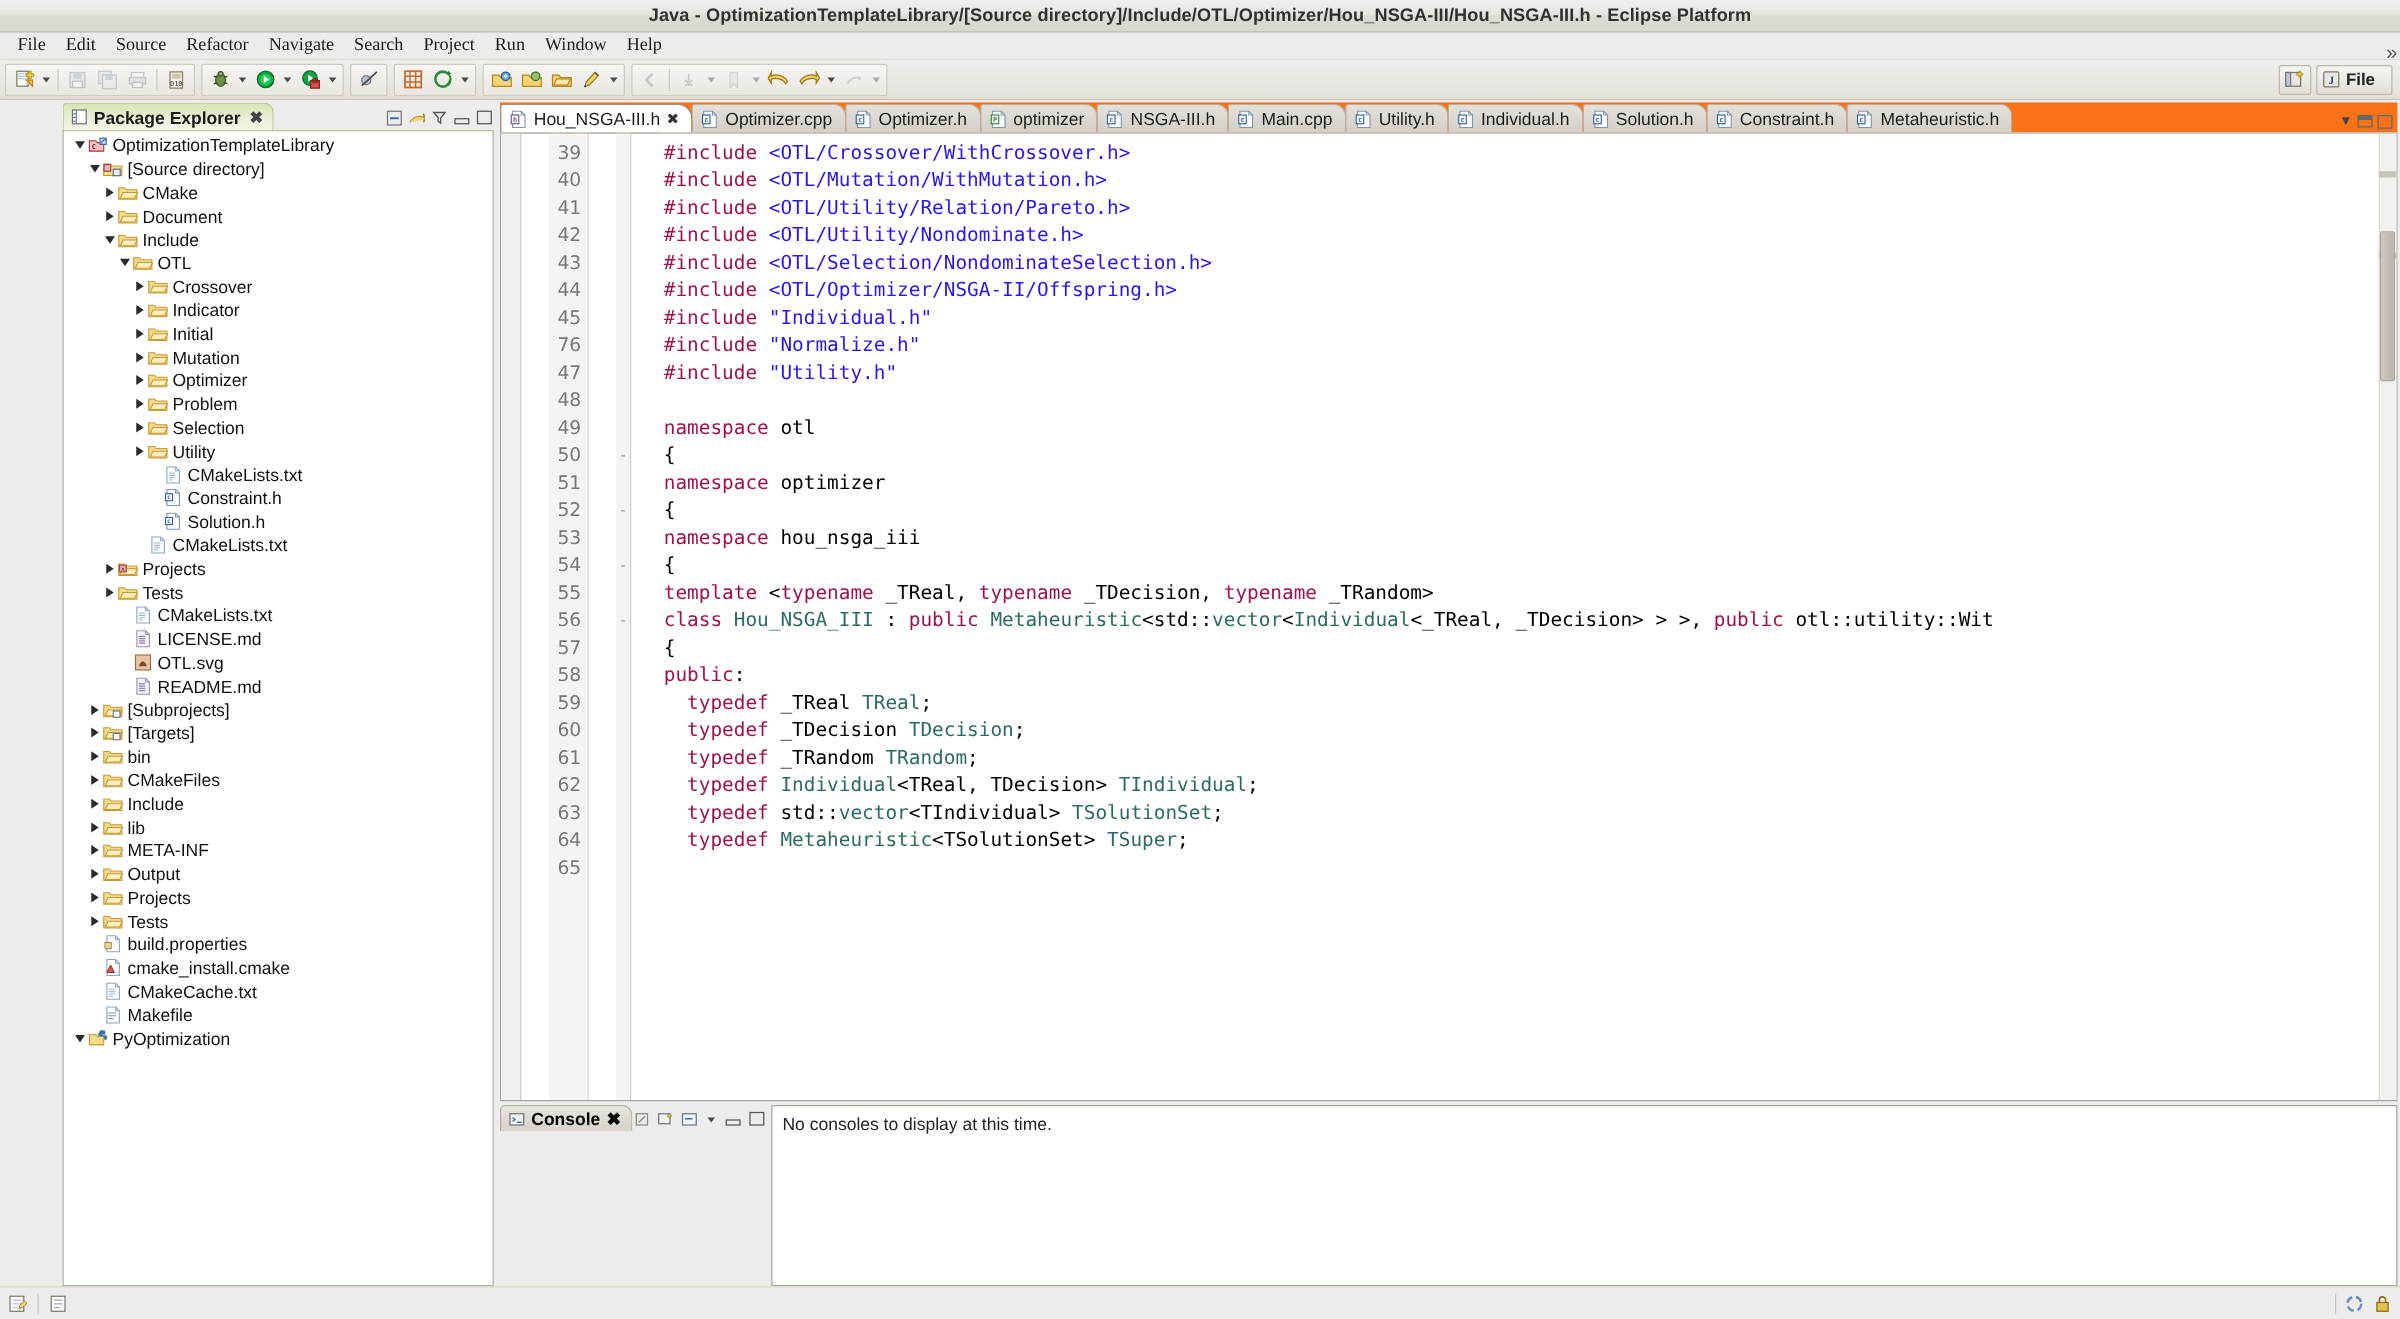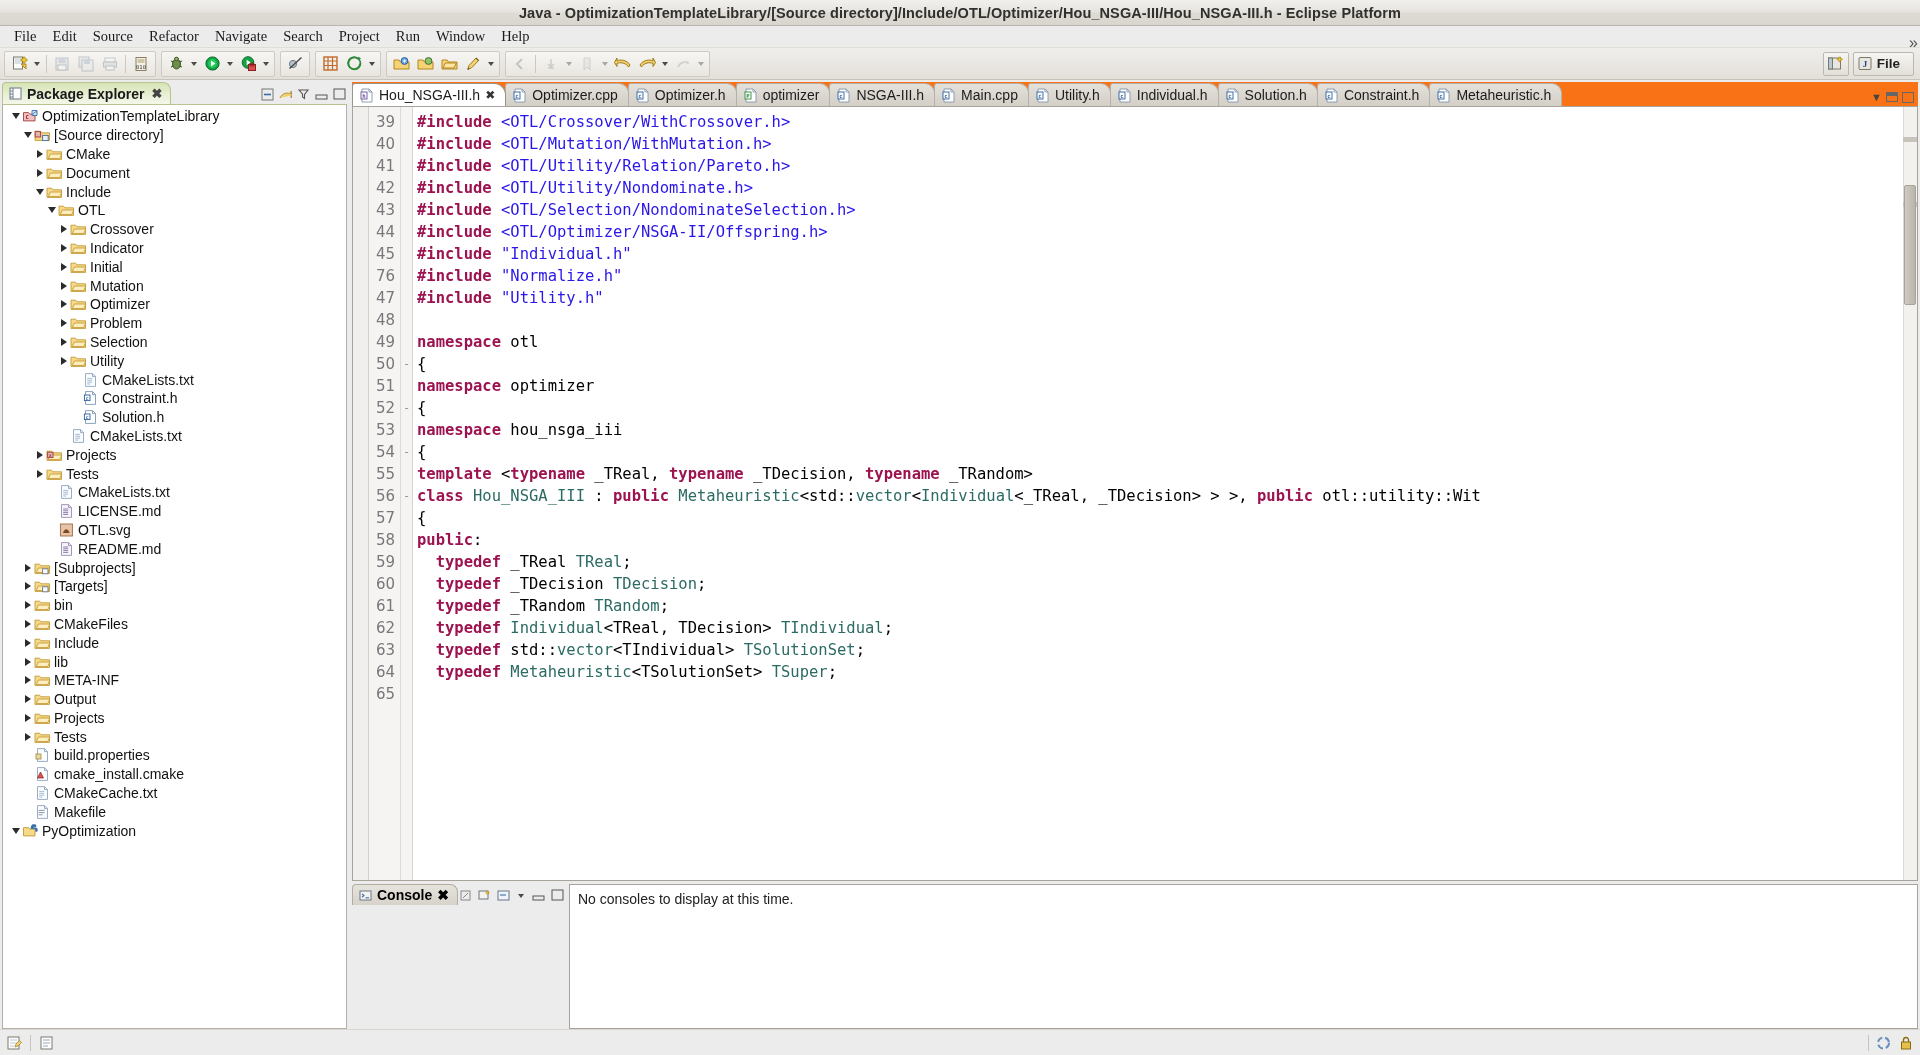--- a/index.html
+++ b/index.html
@@ -48,21 +48,21 @@
   .tsep{ width:1px; height:18px; background:#cdc8bf; margin:0 3px;}
   .persp{ position:absolute; right:6px; top:2px; display:flex; align-items:center; height:27px; }
   .perspbtn{ display:flex; align-items:center; gap:4px; height:24px; padding:0 7px 0 4px;
      border:1px solid #bdb8af; background:linear-gradient(to bottom,#f6f5f2,#e2dfd8); border-radius:2px; }
   .perspbtn .lbl{ font-size:13.5px; font-weight:700; color:#222; }
   .persp .opener{ width:26px; height:24px; display:flex; align-items:center; justify-content:center;
      border:1px solid #bdb8af; background:linear-gradient(to bottom,#f6f5f2,#e2dfd8); margin-right:4px; border-radius:2px;}
   .tb-overflow{ position:absolute; right:2px; top:-14px; font-size:16px; color:#555; }
 
   
-  .main{ flex:1 1 auto; display:flex; min-height:0; background:#ececec; padding:2px 2px 0 2px; }
+  .main{ flex:1 1 auto; display:flex; min-height:0; background:#ececec; padding:2px 2px 0 2px;margin-left:48px; }
 
   
   .left{ width:345px; flex:0 0 345px; display:flex; flex-direction:column; min-height:0; }
   .viewtab-bar{ height:22px; display:flex; align-items:flex-end; position:relative; }
   .viewtab{
     height:22px; display:flex; align-items:center; gap:5px; padding:0 8px 0 6px;
     background:linear-gradient(to bottom,#d6e4b4 0%,#e9f0d7 60%,#f3f7e9 100%);
     border:1px solid #b7c490; border-bottom:none;
     border-top-left-radius:4px; border-top-right-radius:8px;
     font-size:14px; font-weight:600; color:#1a1a1a;
@@ -99,31 +99,31 @@
     border-top-left-radius:3px; border-top-right-radius:10px;
   }
   .etab.active{
     background:linear-gradient(to bottom,#ffffff,#ffffff);
     border-color:#9a958c; font-weight:400; z-index:5;
     border-top-right-radius:12px;
   }
   .etab .x{ font-size:12px; color:#333; }
   .etab-right{ margin-left:auto; display:flex; align-items:center; gap:4px; padding:0 4px 3px 0;}
 
-  .editor-body{ flex:1 1 auto; display:flex; min-height:0; border:1px solid #a8a49c; background:#fff; position:relative; }
+  .editor-body{ flex:1 1 auto; display:flex; min-height:0; border:1px solid #a8a49c; background:#fff; position:relative;gap:22px; }
   .gutter-left{ width:16px; flex:0 0 16px; background:#f0efed; border-right:1px solid #d4d0c8; }
   .linenos{ width:32px; flex:0 0 32px; background:#f5f4f2; border-right:1px solid #dedad2;
      text-align:right; padding-top:4px;}
   .foldcol{ width:12px; flex:0 0 12px; background:#f5f4f2; border-right:1px solid #d8d4cc; padding-top:4px;}
   .code{ flex:1 1 auto; overflow:hidden; padding-top:4px; padding-left:4px; position:relative; background:#fff;}
   .ln, .cl, .fd{ height:22px; line-height:22px; font-family:"DejaVu Sans Mono","Liberation Mono",monospace; font-size:15.5px; }
   .ln{ color:#787878; font-size:15px; padding-right:5px; font-family:"DejaVu Sans","Liberation Sans",sans-serif;}
   .fd{ color:#9a9a9a; font-size:12px; text-align:center; }
   .cl{ white-space:pre; color:#000; }
-  .k{ color:#9c1350; font-weight:bold; }      
+  .k{ color:#9c1350; font-weight:normal; }      
   .s{ color:#2a16e8; }                         
   .t{ color:#2b6b63; }                         
   .p{ color:#000; }
   .ed-scroll-v{ position:absolute; right:0; top:0; width:14px; bottom:0; background:#f3f1ee; border-left:1px solid #ddd9d2;}
   .ed-scroll-thumb{ position:absolute; right:1px; top:78px; width:12px; height:120px;
       background:linear-gradient(to right,#cfcbc3,#b9b5ad); border:1px solid #a8a49c; border-radius:2px;}
   .ed-mark{ position:absolute; right:0; width:14px; height:5px; background:#d0cdc6;}
 
   
   .console{ height:145px; flex:0 0 145px; display:flex; flex-direction:row; margin-top:3px;}

